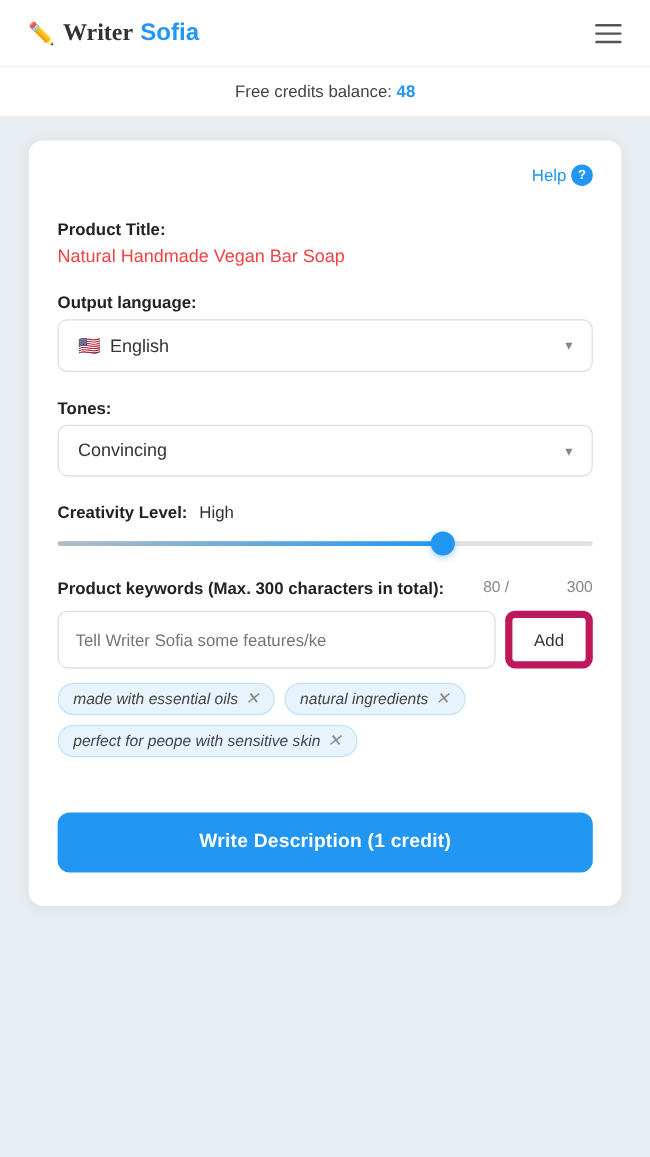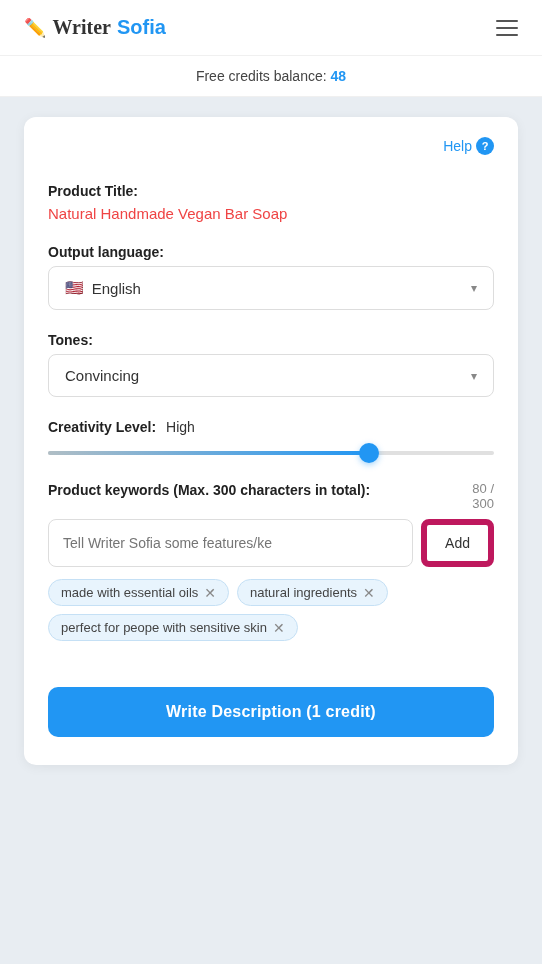--- a/index.html
+++ b/index.html
@@ -281,20 +281,21 @@
     .tag {
       display: flex;
       align-items: center;
       gap: 6px;
       background: #e8f4fd;
       border: 1px solid #c5e0f5;
       border-radius: 20px;
       padding: 5px 12px;
       font-size: 13px;
       color: #444;
+      font-style: italic;
     }
 
     .tag-remove {
       color: #888;
       cursor: pointer;
       font-size: 14px;
       line-height: 1;
     }
 
     
@@ -385,21 +386,21 @@
           <div class="slider-fill" style="width: 72%"></div>
           <div class="slider-thumb" style="left: 72%"></div>
         </div>
       </div>
     </div>
 
     
     <div class="field-section">
       <div class="keywords-header">
         <span class="keywords-title">Product keywords (Max. 300 characters in total):</span>
-        <div style="display:flex;flex-direction:column;align-items:flex-end;">
+        <div style="display:flex;flex-direction:row;align-items:flex-end;gap:48px;">
           <span class="char-count">80 /</span>
           <span class="char-count-line2">300</span>
         </div>
       </div>
       <div class="keywords-input-row">
         <input class="keywords-input" type="text" placeholder="Tell Writer Sofia some features/ke" style="">
         <button class="add-btn">Add</button>
       </div>
       <div class="tags-container" id="tags-container">
 

